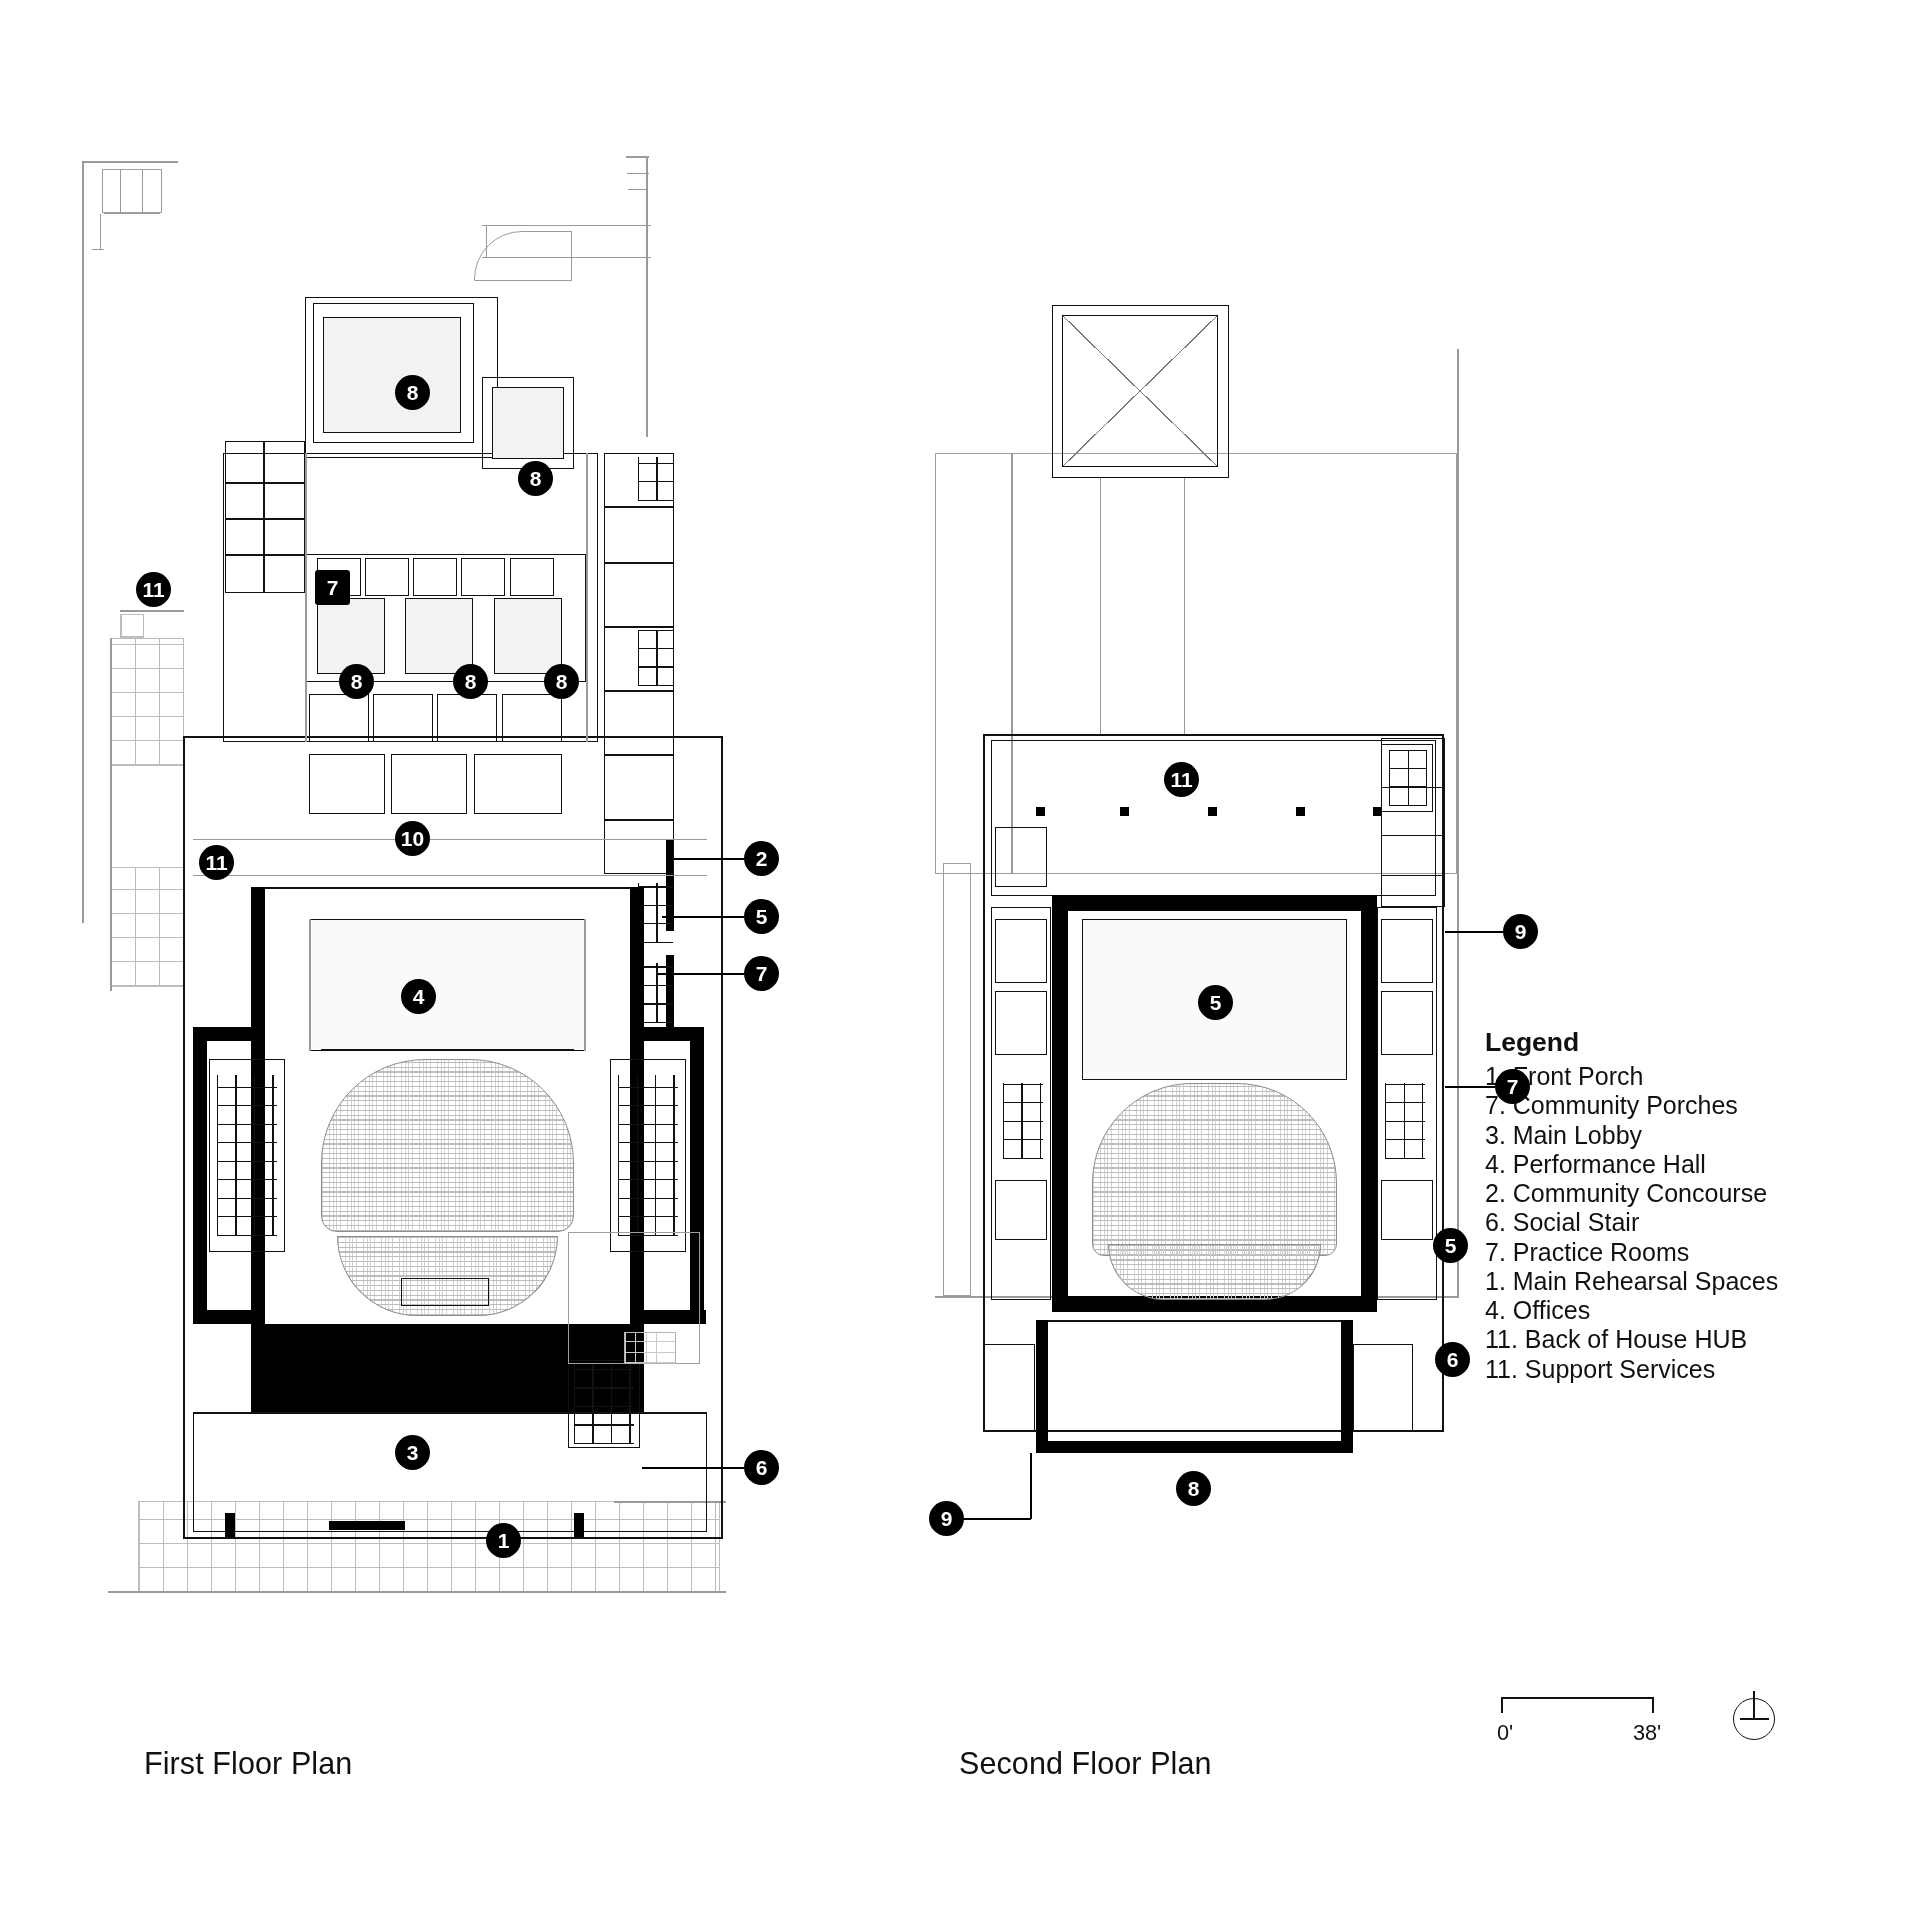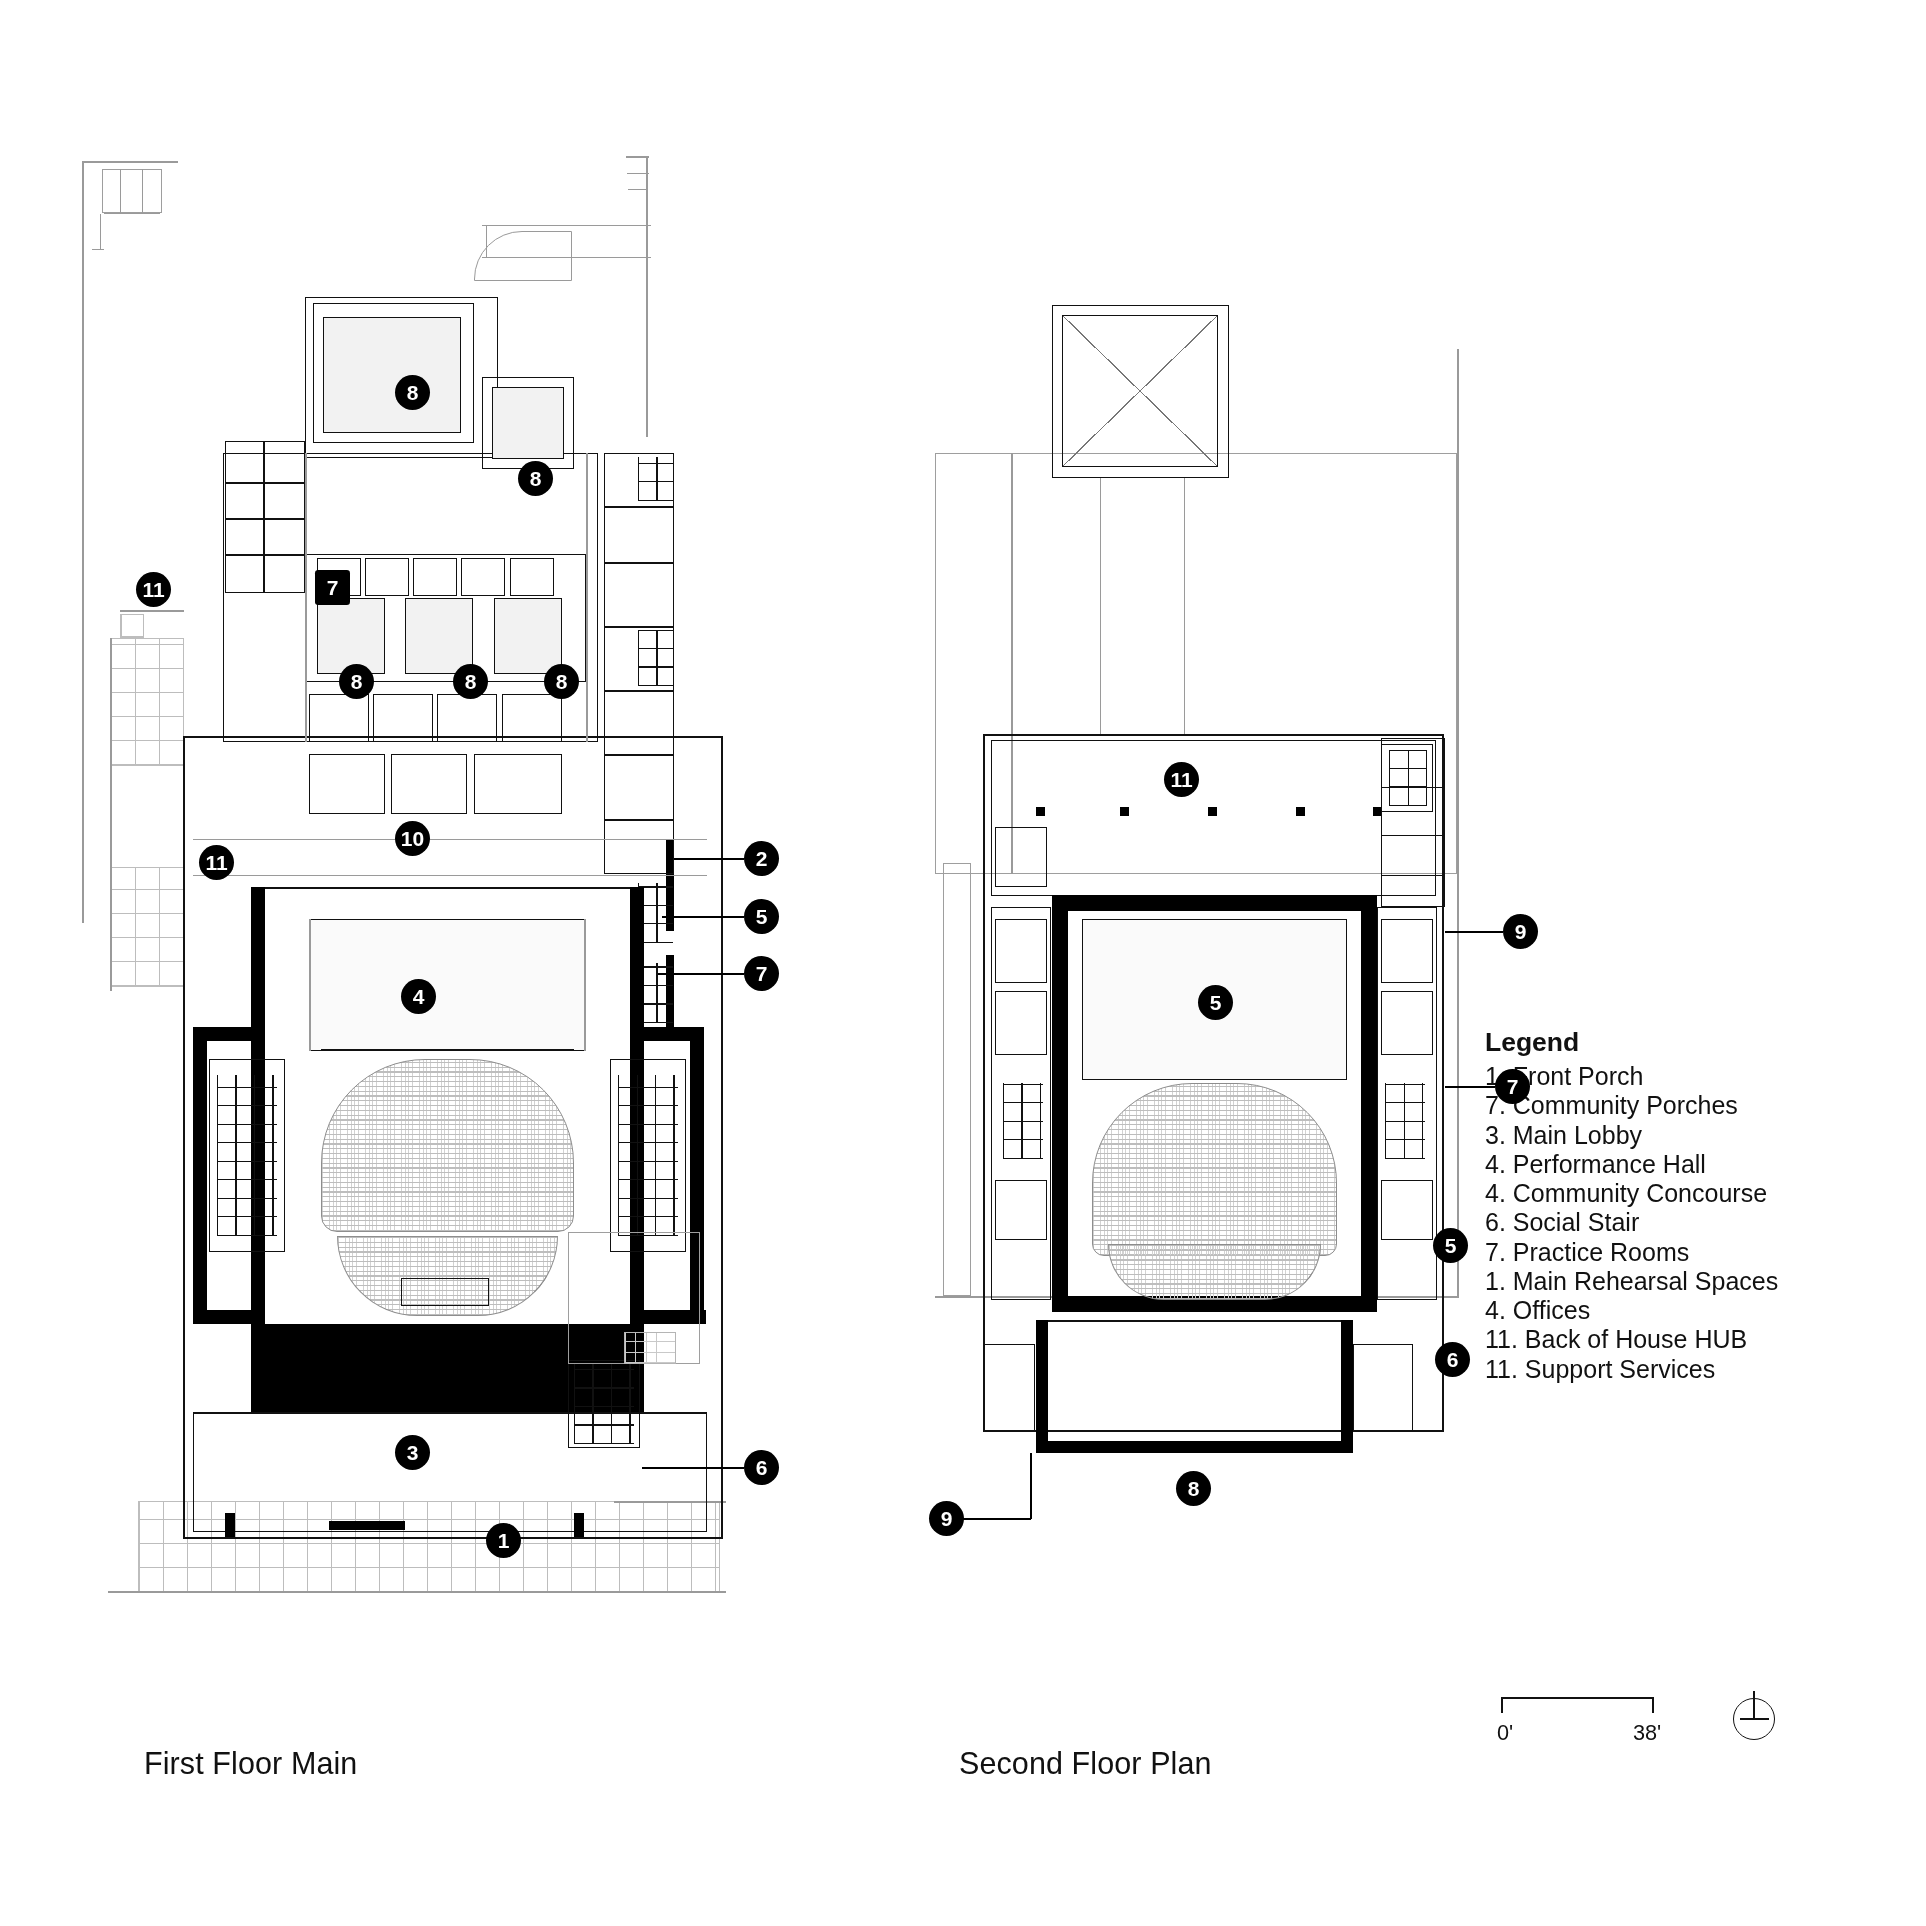--- a/index.html
+++ b/index.html
@@ -361,21 +361,21 @@
   <div class="leader" style="left:662px; top:916px; width:82px;"></div>
   <div class="keynote" style="left:744px; top:899px;">5</div>
 
   <div class="leader" style="left:658px; top:973px; width:86px;"></div>
   <div class="keynote" style="left:744px; top:956px;">7</div>
 
   <div class="leader" style="left:642px; top:1467px; width:102px;"></div>
   <div class="keynote" style="left:744px; top:1450px;">6</div>
 </div>
 
-<div class="plan-title" style="left:144px; top:1746px;">First Floor Main</div>
+<div class="plan-title" style="left:144px; top:1746px;">First Floor Plan</div>
 
 <div class="plan-wrap" id="plan-second" style="left:863px; top:0px; width:682px; height:1685px;">
 
   <div class="out-l" style="left:72px; top:453px; width:522px; height:421px;"></div>
   <div class="out-l" style="left:80px; top:863px; width:28px; height:433px;"></div>
   <div class="wl" style="left:72px; top:1296px; width:522px; height:1.6px;"></div>
   <div class="wl" style="left:594px; top:349px; width:1.6px; height:949px;"></div>
   <div class="wl" style="left:148px; top:453px; width:1.6px; height:421px;"></div>
 
   <div class="out" style="left:189px; top:305px; width:177px; height:173px;"></div>
@@ -446,21 +446,21 @@
 
 <div class="plan-title" style="left:959px; top:1746px;">Second Floor Plan</div>
 
 <div id="legend">
   <div class="legend-title">Legend</div>
   <ol>
     <li>1. Front Porch</li>
     <li>7. Community Porches</li>
     <li>3. Main Lobby</li>
     <li>4. Performance Hall</li>
-    <li>4. Community Concourse</li>
+    <li>2. Community Concourse</li>
     <li>6. Social Stair</li>
     <li>7. Practice Rooms</li>
     <li>1. Main Rehearsal Spaces</li>
     <li>4. Offices</li>
     <li>11. Back of House HUB</li>
     <li>11. Support Services</li>
   </ol>
 </div>
 
 <div id="scalebar">

